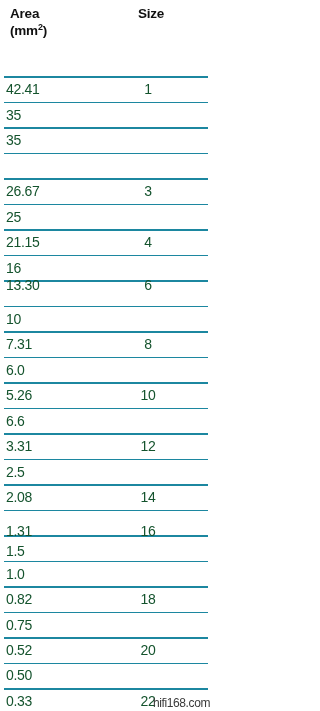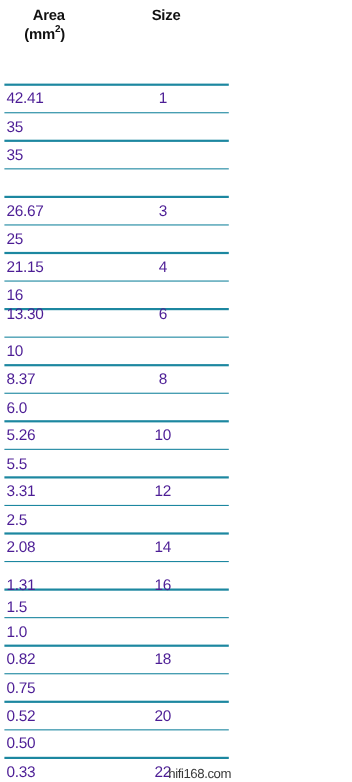--- a/index.html
+++ b/index.html
@@ -35,23 +35,23 @@
   }
   .th {
     position: absolute;
     font-weight: bold;
     font-size: 13.5px;
     line-height: 17px;
     letter-spacing: -0.2px;
     color: #111111;
   }
   .th-area {
-    left: 22px;
+    left: 10px;
     top: 5px;
-    text-align: right;
+    text-align: left;
   }
   .th-size {
     left: 96px;
     top: 5px;
     width: 110px;
     text-align: center;
   }
   .th-line2 {
     display: block;
   }
@@ -77,21 +77,21 @@
   }
   .row {
     position: relative;
     height: 25.5px;
     width: 213px;
   }
   .cell {
     position: absolute;
     font-size: 14px;
     line-height: 25.5px;
-    color: #4c1d95;
+    color: #14532d;
     letter-spacing: -0.3px;
     white-space: nowrap;
   }
   .cell-area {
     left: 6px;
     top: 1px;
     text-align: left;
   }
   .cell-size {
     left: 96px;
@@ -169,36 +169,36 @@
         <div class="cell cell-area">13.30</div>
         <div class="cell cell-size">6</div>
       </div>
       <div class="rule" style="top: 229.5px;"></div>
       <div class="row" style="position: absolute; top: 229.5px;">
         <div class="cell cell-area">10</div>
         <div class="cell cell-size"></div>
       </div>
       <div class="rule" style="top: 255px;"></div>
       <div class="row" style="position: absolute; top: 255px;">
-        <div class="cell cell-area">8.37</div>
+        <div class="cell cell-area">7.31</div>
         <div class="cell cell-size">8</div>
       </div>
       <div class="rule" style="top: 280.5px;"></div>
       <div class="row" style="position: absolute; top: 280.5px;">
         <div class="cell cell-area">6.0</div>
         <div class="cell cell-size"></div>
       </div>
       <div class="rule" style="top: 306px;"></div>
       <div class="row" style="position: absolute; top: 306px;">
         <div class="cell cell-area">5.26</div>
         <div class="cell cell-size">10</div>
       </div>
       <div class="rule" style="top: 331.5px;"></div>
       <div class="row" style="position: absolute; top: 331.5px;">
-        <div class="cell cell-area">5.5</div>
+        <div class="cell cell-area">6.6</div>
         <div class="cell cell-size"></div>
       </div>
       <div class="rule" style="top: 357px;"></div>
       <div class="row" style="position: absolute; top: 357px;">
         <div class="cell cell-area">3.31</div>
         <div class="cell cell-size">12</div>
       </div>
       <div class="rule" style="top: 382.5px;"></div>
       <div class="row" style="position: absolute; top: 382.5px;">
         <div class="cell cell-area">2.5</div>

